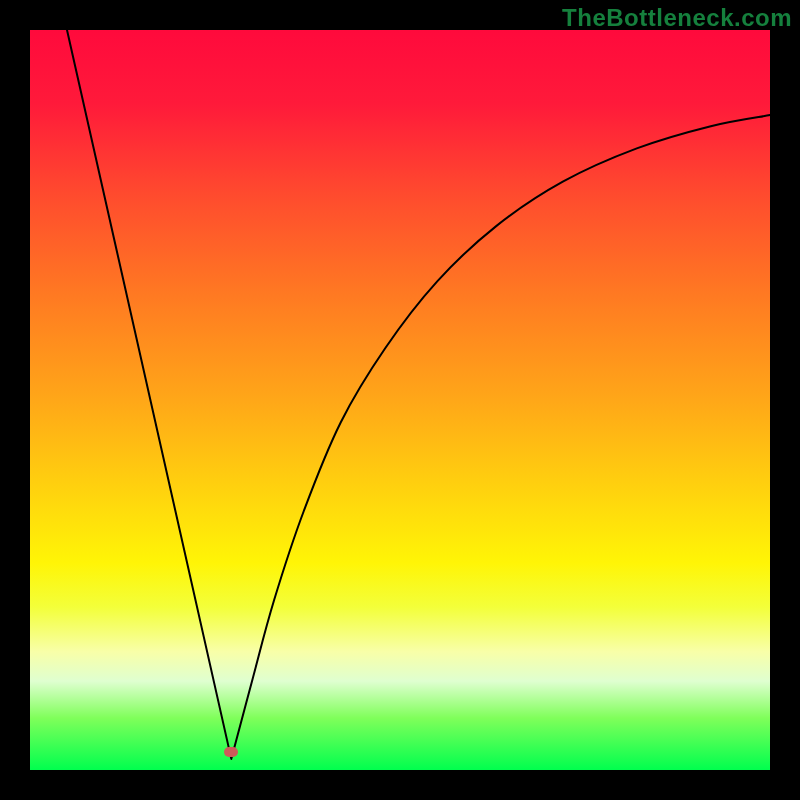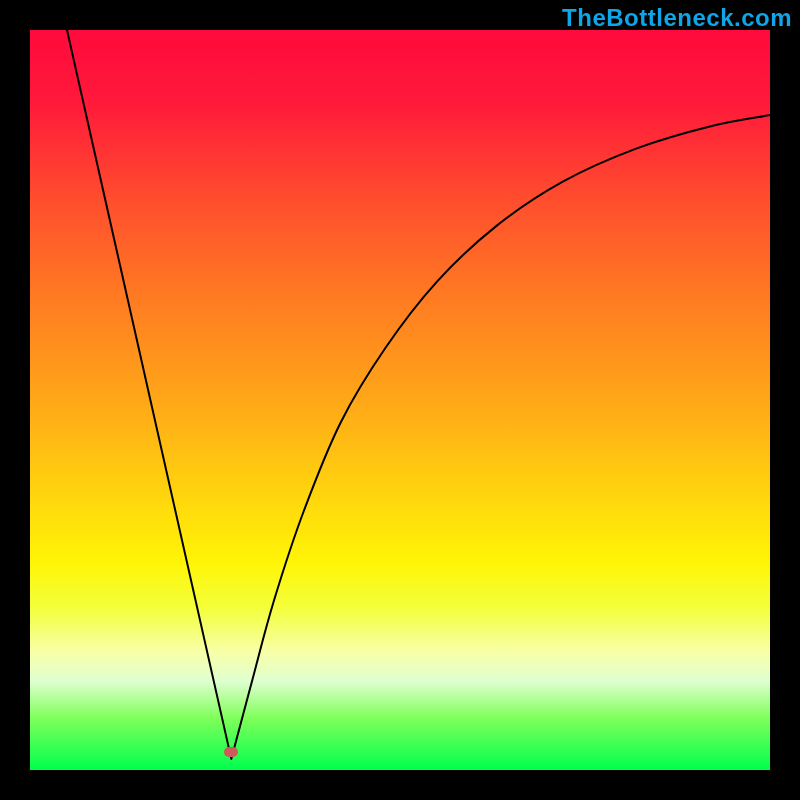--- a/index.html
+++ b/index.html
@@ -13,21 +13,21 @@
   .frame {
     position: relative;
     width: 800px;
     height: 800px;
     background: #000;
   }
   .watermark {
     position: absolute;
     top: 4px;
     right: 8px;
-    color: #0ea5e9;
+    color: #15803d;
     font-size: 24px;
     font-weight: 600;
     letter-spacing: 0.5px;
     z-index: 5;
   }
   .plot {
     position: absolute;
     left: 30px;
     top: 30px;
     width: 740px;

